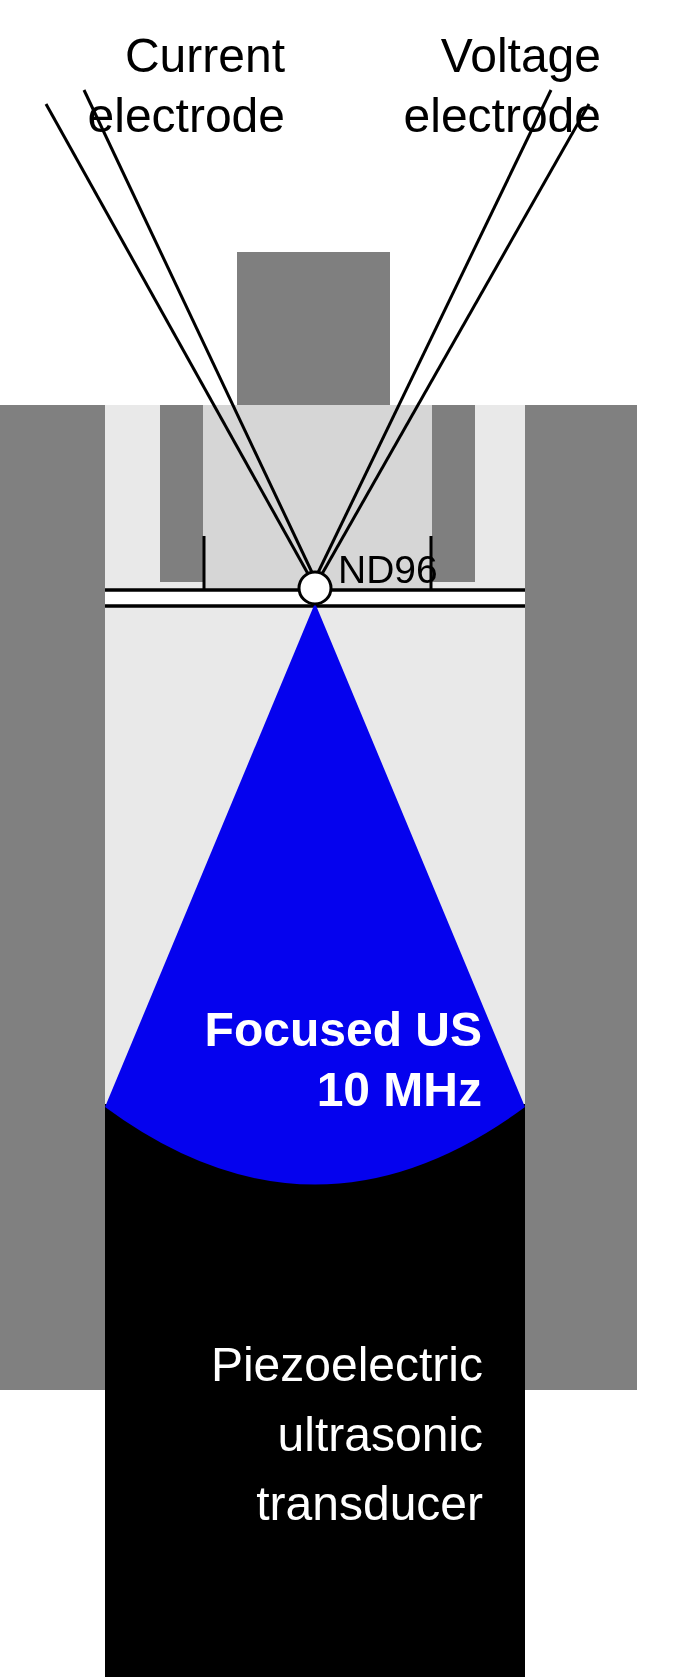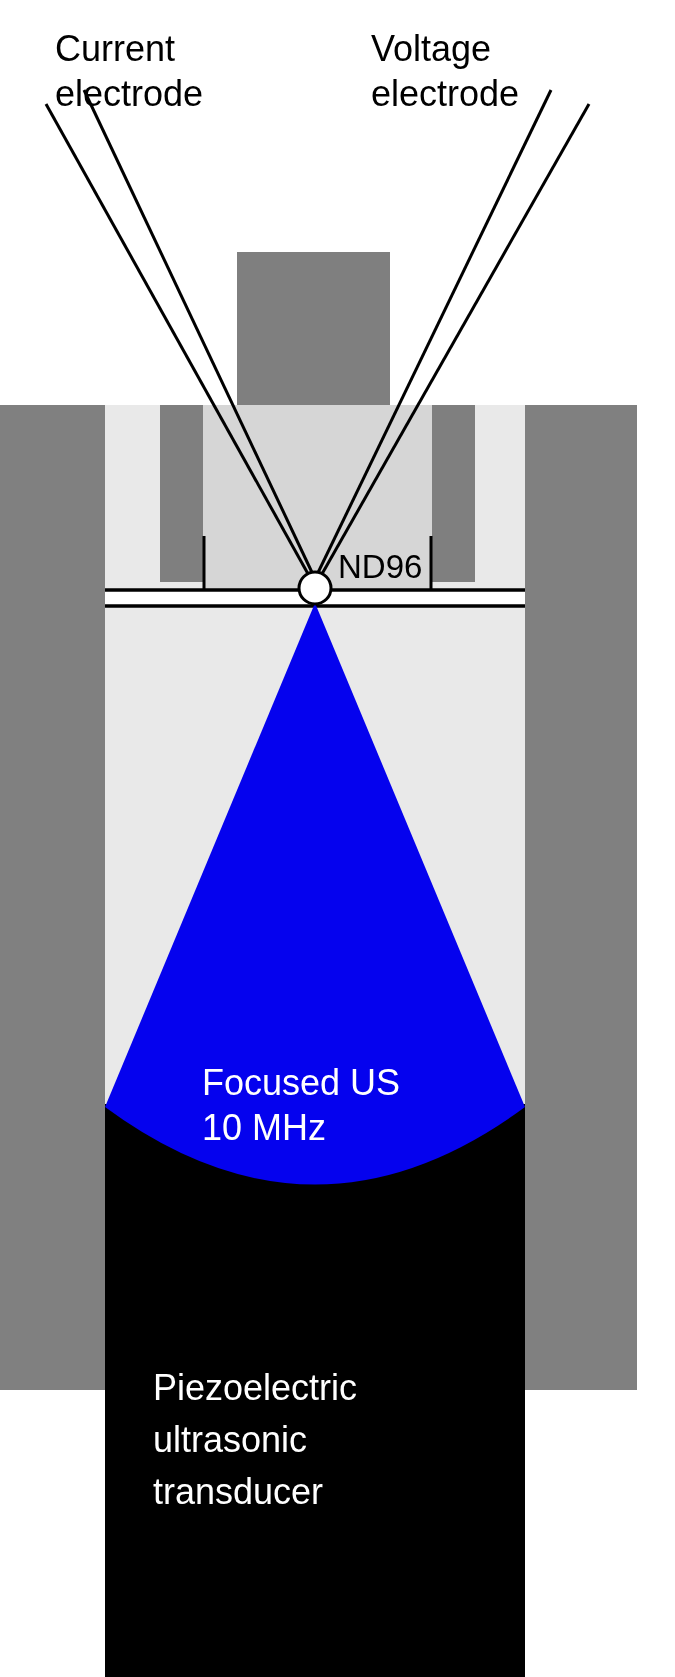--- a/index.html
+++ b/index.html
@@ -18,30 +18,30 @@
   #figure svg {
     position: absolute;
     left: 0;
     top: 0;
     width: 675px;
     height: 1677px;
   }
   .label {
     position: absolute;
     white-space: pre-line;
-    text-align: left;
-    font-size: 36px;
+    text-align: right;
+    font-size: 48px;
     line-height: 1.25;
     color: #000000;
     letter-spacing: 0px;
   }
   .label.light { color: #ffffff; }
   .label.left-align { text-align: left; }
-  #nd96-label { font-size: 33px; }
-  #transducer-label { line-height: 1.45; margin-top: 32px; }
+  #nd96-label { font-size: 39px; }
+  #transducer-label { line-height: 1.45; }
 </style>
 </head>
 <body>
 
 <div id="figure">
 
   <svg viewBox="0 0 675 1677" xmlns="http://www.w3.org/2000/svg">
 
     <rect x="0" y="405" width="105" height="985" fill="#808080"></rect>
     <rect x="525" y="405" width="112" height="985" fill="#808080"></rect>
@@ -78,20 +78,20 @@
   <div class="label" id="current-electrode-label" style="left:55px; top:26px; width:230px;">Current
 electrode</div>
 
   <div class="label" id="voltage-electrode-label" style="left:371px; top:26px; width:230px;">Voltage
 electrode</div>
 
 
   <div class="label left-align" id="nd96-label" style="left:338px; top:546px; width:120px;">ND96</div>
 
 
-  <div class="label light" id="focused-us-label" style="left:202px; top:1060px; width:280px;">Focused US
+  <div class="label light" id="focused-us-label" style="left:202px; top:1000px; width:280px;font-weight:bold;">Focused US
 10 MHz</div>
 
   <div class="label light" id="transducer-label" style="left:153px; top:1330px; width:330px;">Piezoelectric
 ultrasonic
 transducer</div>
 
 </div>
 
 </body></html>

